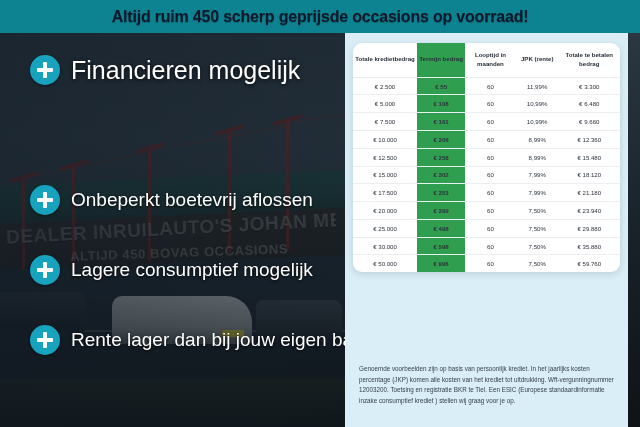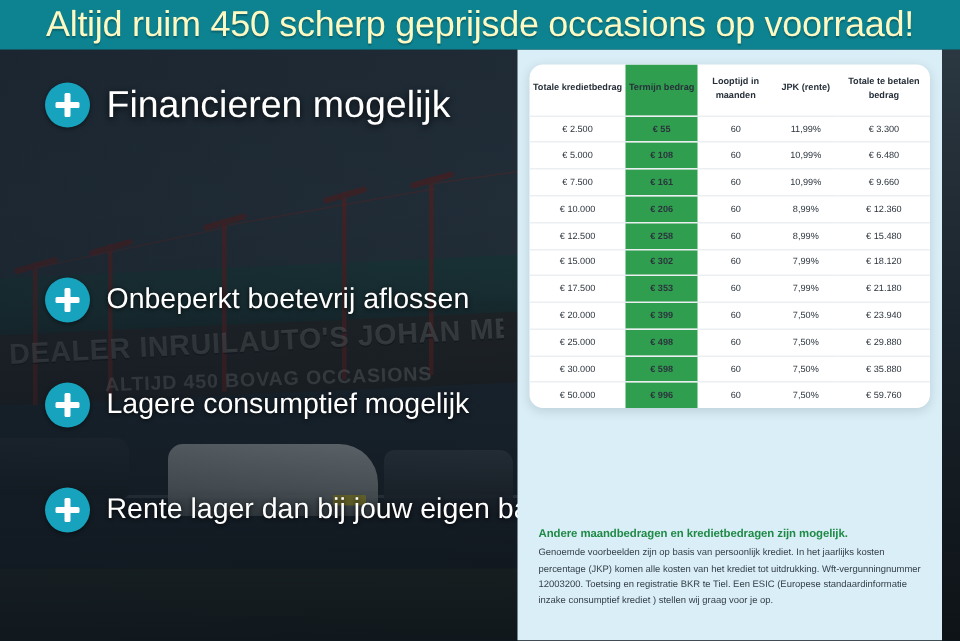--- a/index.html
+++ b/index.html
@@ -154,23 +154,23 @@
     position: absolute;
     left: 0; top: 0;
     width: 640px; height: 33px;
     background: #0d8391;
     display: flex;
     align-items: center;
     justify-content: center;
     z-index: 40;
   }
   .banner-text {
-    color: #fef9c3;
-    font-weight: normal;
-    font-size: 24px;
+    color: #0f172a;
+    font-weight: bold;
+    font-size: 16px;
     letter-spacing: -.2px;
     white-space: nowrap;
     text-shadow: 0 1px 1px rgba(0,0,0,.25);
   }
 
   
   .bullets {
     position: absolute;
     left: 0; top: 33px;
     width: 345px; height: 394px;
@@ -473,20 +473,19 @@
             <td>€ 50.000</td>
             <td class="hl">€ 996</td>
             <td>60</td>
             <td>7,50%</td>
             <td>€ 59.760</td>
           </tr>
         </tbody>
       </table>
     </div>
 
-    <div class="note-title">Andere maandbedragen en kredietbedragen zijn mogelijk.</div>
     <div class="note-body">Genoemde voorbeelden zijn op basis van persoonlijk krediet. In het jaarlijks kosten percentage (JKP) komen alle kosten van het krediet tot uitdrukking. Wft-vergunningnummer 12003200. Toetsing en registratie BKR te Tiel. Een ESIC (Europese standaardinformatie inzake consumptief krediet ) stellen wij graag voor je op.</div>
 
   </div>
 
   <div class="edge-photo"></div>
 
 </div>
 
 </body></html>

